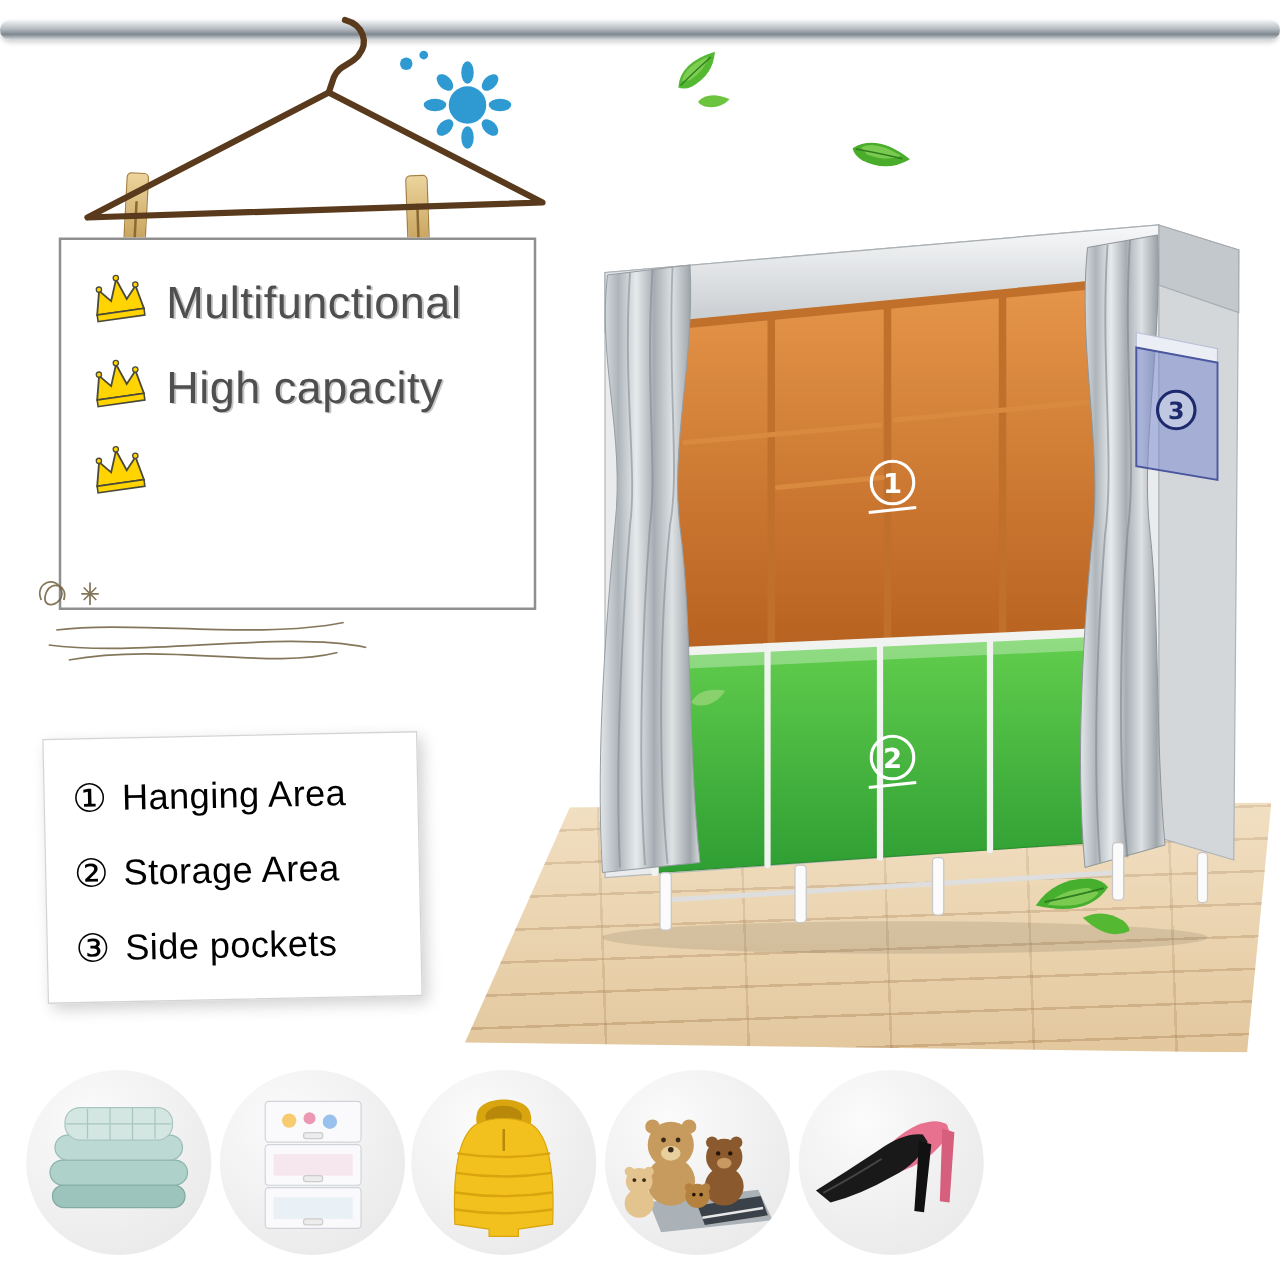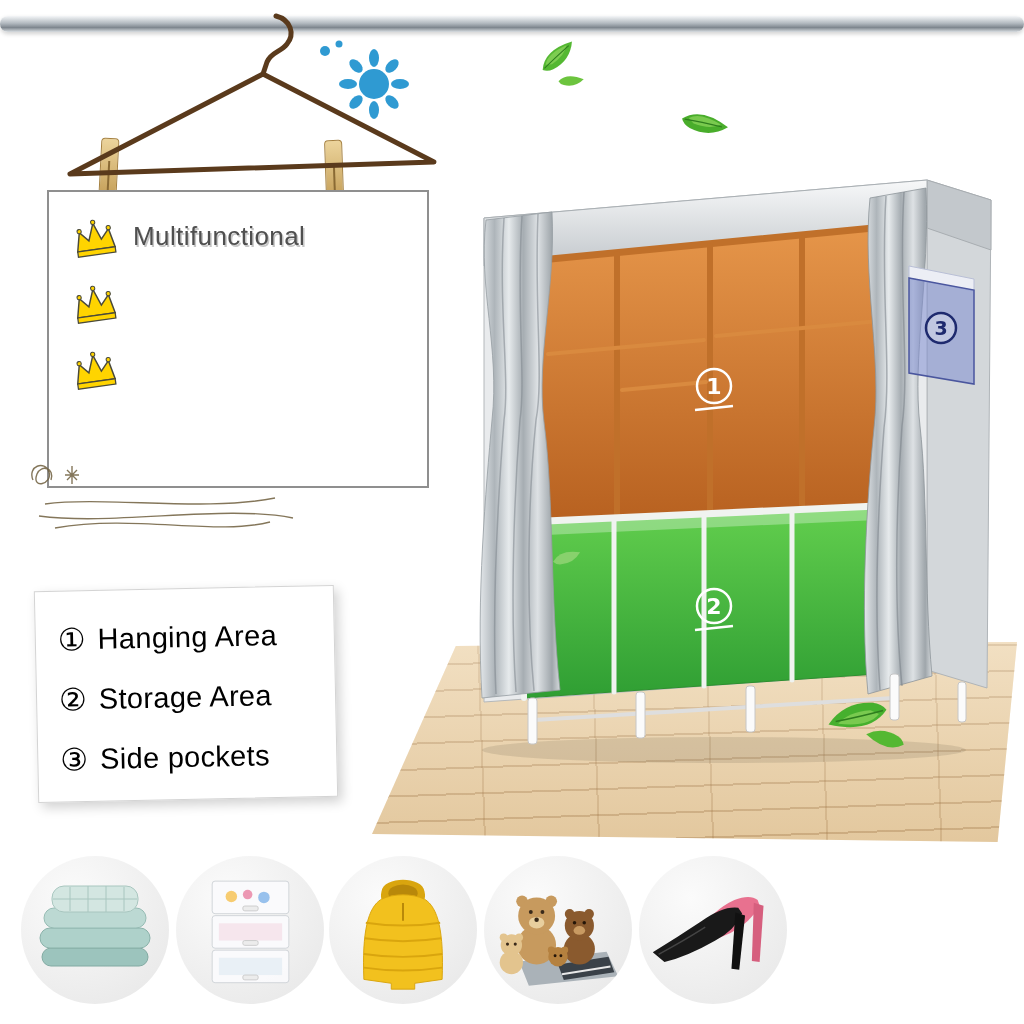--- a/index.html
+++ b/index.html
@@ -11,21 +11,21 @@
        box-shadow:0 2px 4px rgba(0,0,0,.18);}
   
   .pin{position:absolute;width:16px;height:54px;border-radius:4px;
        background:linear-gradient(#ecd49c,#c7a25c);border:1px solid #a5803f;}
   .pin::after{content:"";position:absolute;left:7px;top:22px;width:2px;height:30px;background:#8a6a34;}
   
   .sign{position:absolute;left:47px;top:190px;width:382px;height:298px;background:#fff;
         border:2px solid #8f8f8f;box-sizing:border-box;padding:26px 14px 0 20px;}
   .sign-row{display:flex;align-items:flex-start;gap:12px;margin-bottom:24px;}
   .crown{width:52px;height:42px;flex:0 0 auto;transform:rotate(-8deg);}
-  .sign-label{font-size:26px;color:#4f4f4f;letter-spacing:.4px;line-height:1.12;
+  .sign-label{font-size:36px;color:#4f4f4f;letter-spacing:.4px;line-height:1.12;
               text-shadow:1.5px 1.5px 0 #c6c6c6;padding-top:4px;}
   
   .legend{position:absolute;left:36px;top:588px;width:300px;height:212px;background:#fff;
           border:1px solid #d4d4d4;box-shadow:4px 5px 12px rgba(0,0,0,.18);
           transform:rotate(-1.2deg);box-sizing:border-box;padding:18px 0 0 22px;}
   .legend-row{display:flex;align-items:center;gap:12px;height:60px;}
   .legend-num{font-family:"DejaVu Sans",sans-serif;font-size:31px;color:#000;}
   .legend-label{font-size:29px;color:#000;letter-spacing:.3px;}
   
   .floor{position:absolute;left:372px;top:642px;width:645px;height:200px;
@@ -89,20 +89,21 @@
       <div class="sign-label">Multifunctional</div>
     </div>
     <div class="sign-row">
       <svg class="crown" viewBox="0 0 48 40">
         <path d="M6 30 L10 12 L18 21 L24 5 L30 21 L38 12 L42 30 Z" fill="#ffd400" stroke="#4a4a3a" stroke-width="1.4"></path>
         <rect x="6" y="30" width="36" height="5" fill="#ffd400" stroke="#4a4a3a" stroke-width="1.2"></rect>
         <circle cx="10" cy="11" r="2" fill="#ffd400" stroke="#4a4a3a" stroke-width="1"></circle>
         <circle cx="24" cy="4" r="2" fill="#ffd400" stroke="#4a4a3a" stroke-width="1"></circle>
         <circle cx="38" cy="11" r="2" fill="#ffd400" stroke="#4a4a3a" stroke-width="1"></circle>
       </svg>
+      <div class="sign-label">High capacity</div>
     </div>
     <div class="sign-row">
       <svg class="crown" viewBox="0 0 48 40">
         <path d="M6 30 L10 12 L18 21 L24 5 L30 21 L38 12 L42 30 Z" fill="#ffd400" stroke="#4a4a3a" stroke-width="1.4"></path>
         <rect x="6" y="30" width="36" height="5" fill="#ffd400" stroke="#4a4a3a" stroke-width="1.2"></rect>
         <circle cx="10" cy="11" r="2" fill="#ffd400" stroke="#4a4a3a" stroke-width="1"></circle>
         <circle cx="24" cy="4" r="2" fill="#ffd400" stroke="#4a4a3a" stroke-width="1"></circle>
         <circle cx="38" cy="11" r="2" fill="#ffd400" stroke="#4a4a3a" stroke-width="1"></circle>
       </svg>
     </div>

